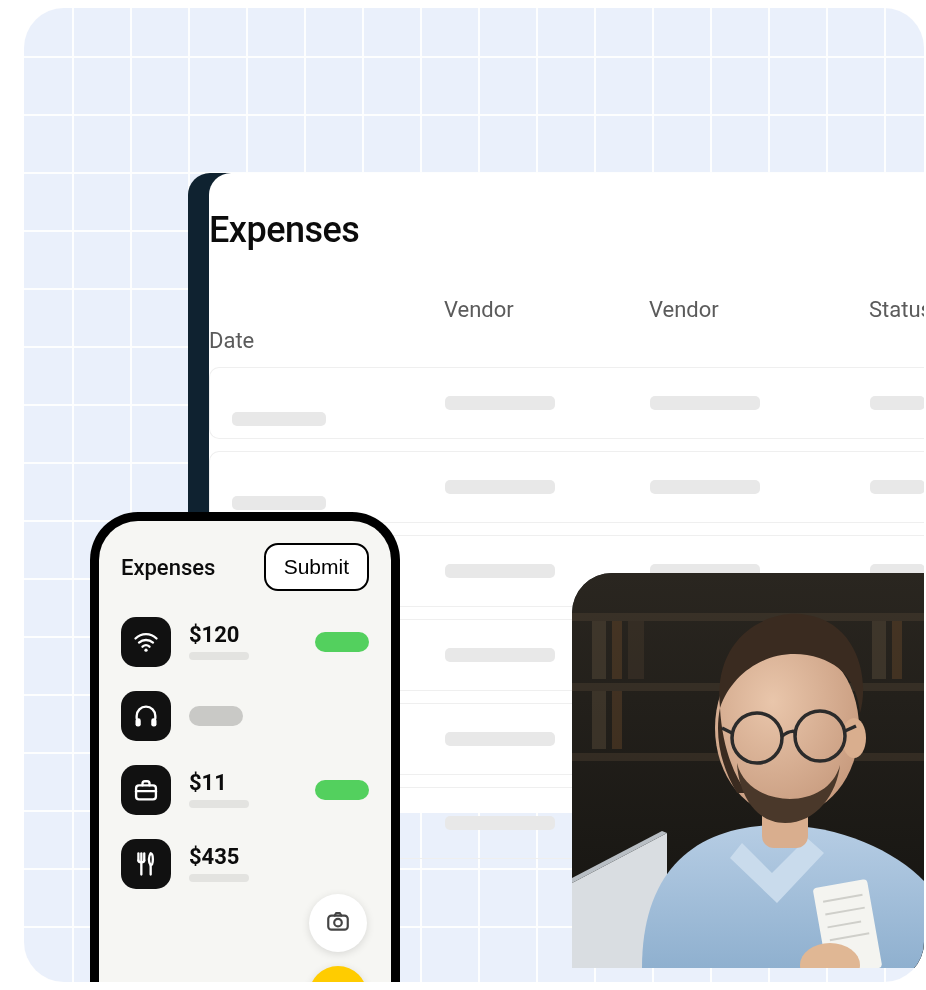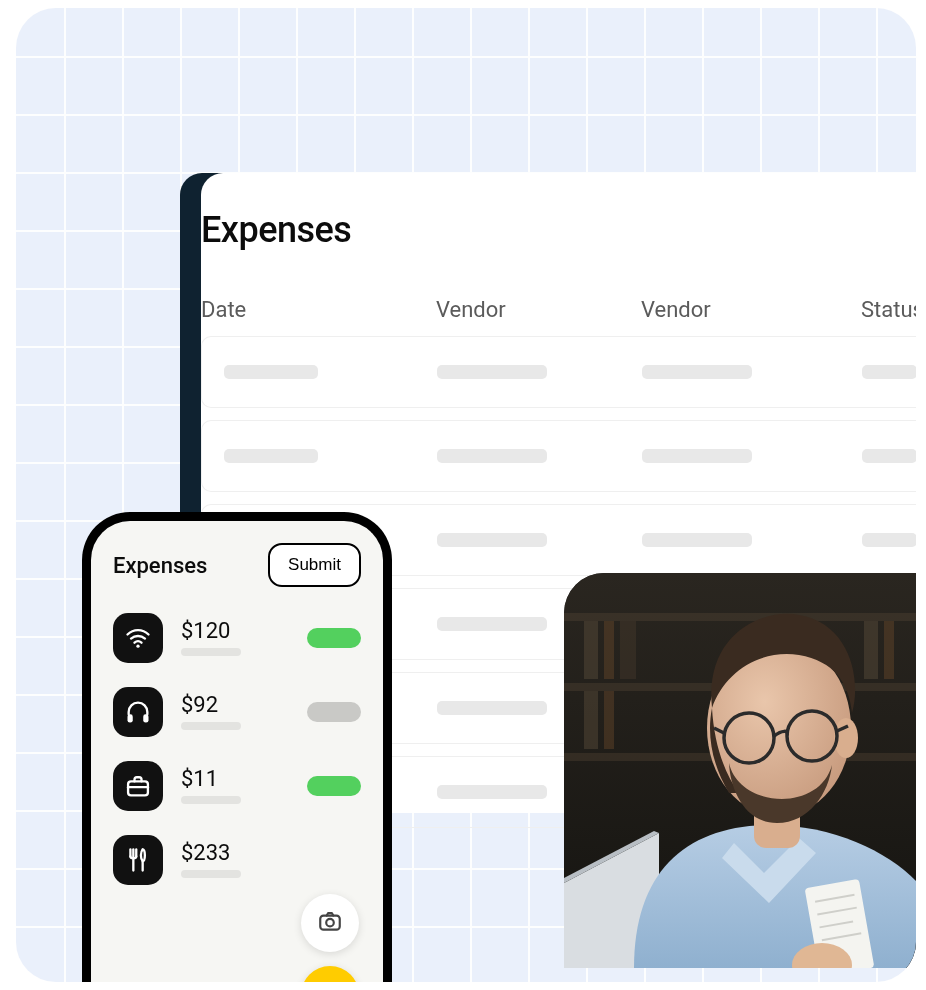--- a/index.html
+++ b/index.html
@@ -9,21 +9,21 @@
     height: 990px;
     background: #fff;
     position: relative;
     overflow: hidden;
   }
 
   
   .bg-card {
     position: absolute;
     top: 8px;
-    left: 16px;
+    left: 24px;
     width: 900px;
     height: 974px;
     border-radius: 40px;
     background-color: #eaf0fb;
     background-image:
       linear-gradient(#fdfefe 1.5px, transparent 1.5px),
       linear-gradient(90deg, #fdfefe 1.5px, transparent 1.5px);
     background-size: 58px 58px;
     background-position: -10px -10px;
     overflow: hidden;
@@ -66,21 +66,21 @@
     margin-top: 46px;
     width: 100%;
   }
   .dt-head {
     display: flex;
     padding: 0 0 14px 0;
     font-size: 22px;
     color: #5b5b5b;
     font-weight: 400;
   }
-  .col-date   { width: 235px; }
+  .col-date   { width: 235px; margin-top: 31px; }
   .col-vendor { width: 205px; }
   .col-amount { width: 220px; }
   .col-status { flex: 1; }
   .dt-row {
     display: flex;
     align-items: center;
     border: 1px solid #efefef;
     border-right: none;
     border-radius: 10px 0 0 10px;
     height: 72px;
@@ -122,21 +122,21 @@
   .phone-title {
     font-size: 22px;
     font-weight: 500;
     color: #0c0c0c;
   }
   .submit-btn {
     border: 2px solid #000;
     background: #fff;
     border-radius: 14px;
     padding: 10px 18px;
-    font-size: 17px;
+    font-size: 21px;
     font-weight: 500;
     cursor: pointer;
   }
   .expense-list {
     display: flex;
     flex-direction: column;
     gap: 24px;
   }
   .expense-row {
     display: flex;
@@ -149,21 +149,21 @@
     border-radius: 15px;
     display: flex;
     align-items: center;
     justify-content: center;
     flex-shrink: 0;
   }
   .exp-icon svg { width: 28px; height: 28px; }
   .exp-mid { flex: 1; display:flex; flex-direction:column; gap:6px; }
   .exp-amount {
     font-size: 22px;
-    font-weight: 400;
+    font-weight: 700;
     color: #0c0c0c;
     line-height: 1;
   }
   .exp-sk {
     height: 8px;
     background: #e3e3e0;
     border-radius: 4px;
     width: 60px;
   }
   .pill {
@@ -409,24 +409,20 @@
       </div>
 
       <div class="expense-row">
         <div class="exp-icon">
           <svg viewBox="0 0 24 24" fill="none" stroke="#fff" stroke-width="2" stroke-linecap="round">
             <path d="M4 14 V12 a8 8 0 0 1 16 0 V14"></path>
             <rect x="3" y="14" width="4.5" height="7" rx="2" fill="#fff" stroke="none"></rect>
             <rect x="16.5" y="14" width="4.5" height="7" rx="2" fill="#fff" stroke="none"></rect>
           </svg>
         </div>
-        <div class="exp-mid">
-          <div class="exp-amount">$92</div>
-          <div class="exp-sk"></div>
-        </div>
         <div class="pill gray"></div>
       </div>
 
       <div class="expense-row">
         <div class="exp-icon">
           <svg viewBox="0 0 24 24" fill="none" stroke="#fff" stroke-width="2" stroke-linecap="round" stroke-linejoin="round">
             <rect x="3.5" y="8" width="17" height="12" rx="2.5"></rect>
             <path d="M9 8 V6.5 a2 2 0 0 1 2 -2 h2 a2 2 0 0 1 2 2 V8"></path>
             <line x1="3.5" y1="13" x2="20.5" y2="13"></line>
           </svg>
@@ -443,21 +439,21 @@
           <svg viewBox="0 0 24 24" fill="none" stroke="#fff" stroke-width="2" stroke-linecap="round">
             <line x1="8" y1="3" x2="8" y2="21"></line>
             <line x1="5.5" y1="3" x2="5.5" y2="9"></line>
             <line x1="10.5" y1="3" x2="10.5" y2="9"></line>
             <path d="M5.5 9 C5.5 11 10.5 11 10.5 9"></path>
             <path d="M16 3 C14 5 14 11 16 13 L16 21"></path>
             <path d="M16 3 C18.5 3 18.5 13 16 13"></path>
           </svg>
         </div>
         <div class="exp-mid">
-          <div class="exp-amount">$233</div>
+          <div class="exp-amount">$435</div>
           <div class="exp-sk"></div>
         </div>
         <div style="width:54px"></div>
       </div>
 
     </div>
 
     <div class="fab camera">
       <span>
         <svg viewBox="0 0 24 24" fill="none" stroke="#444" stroke-width="2" stroke-linecap="round" stroke-linejoin="round">

